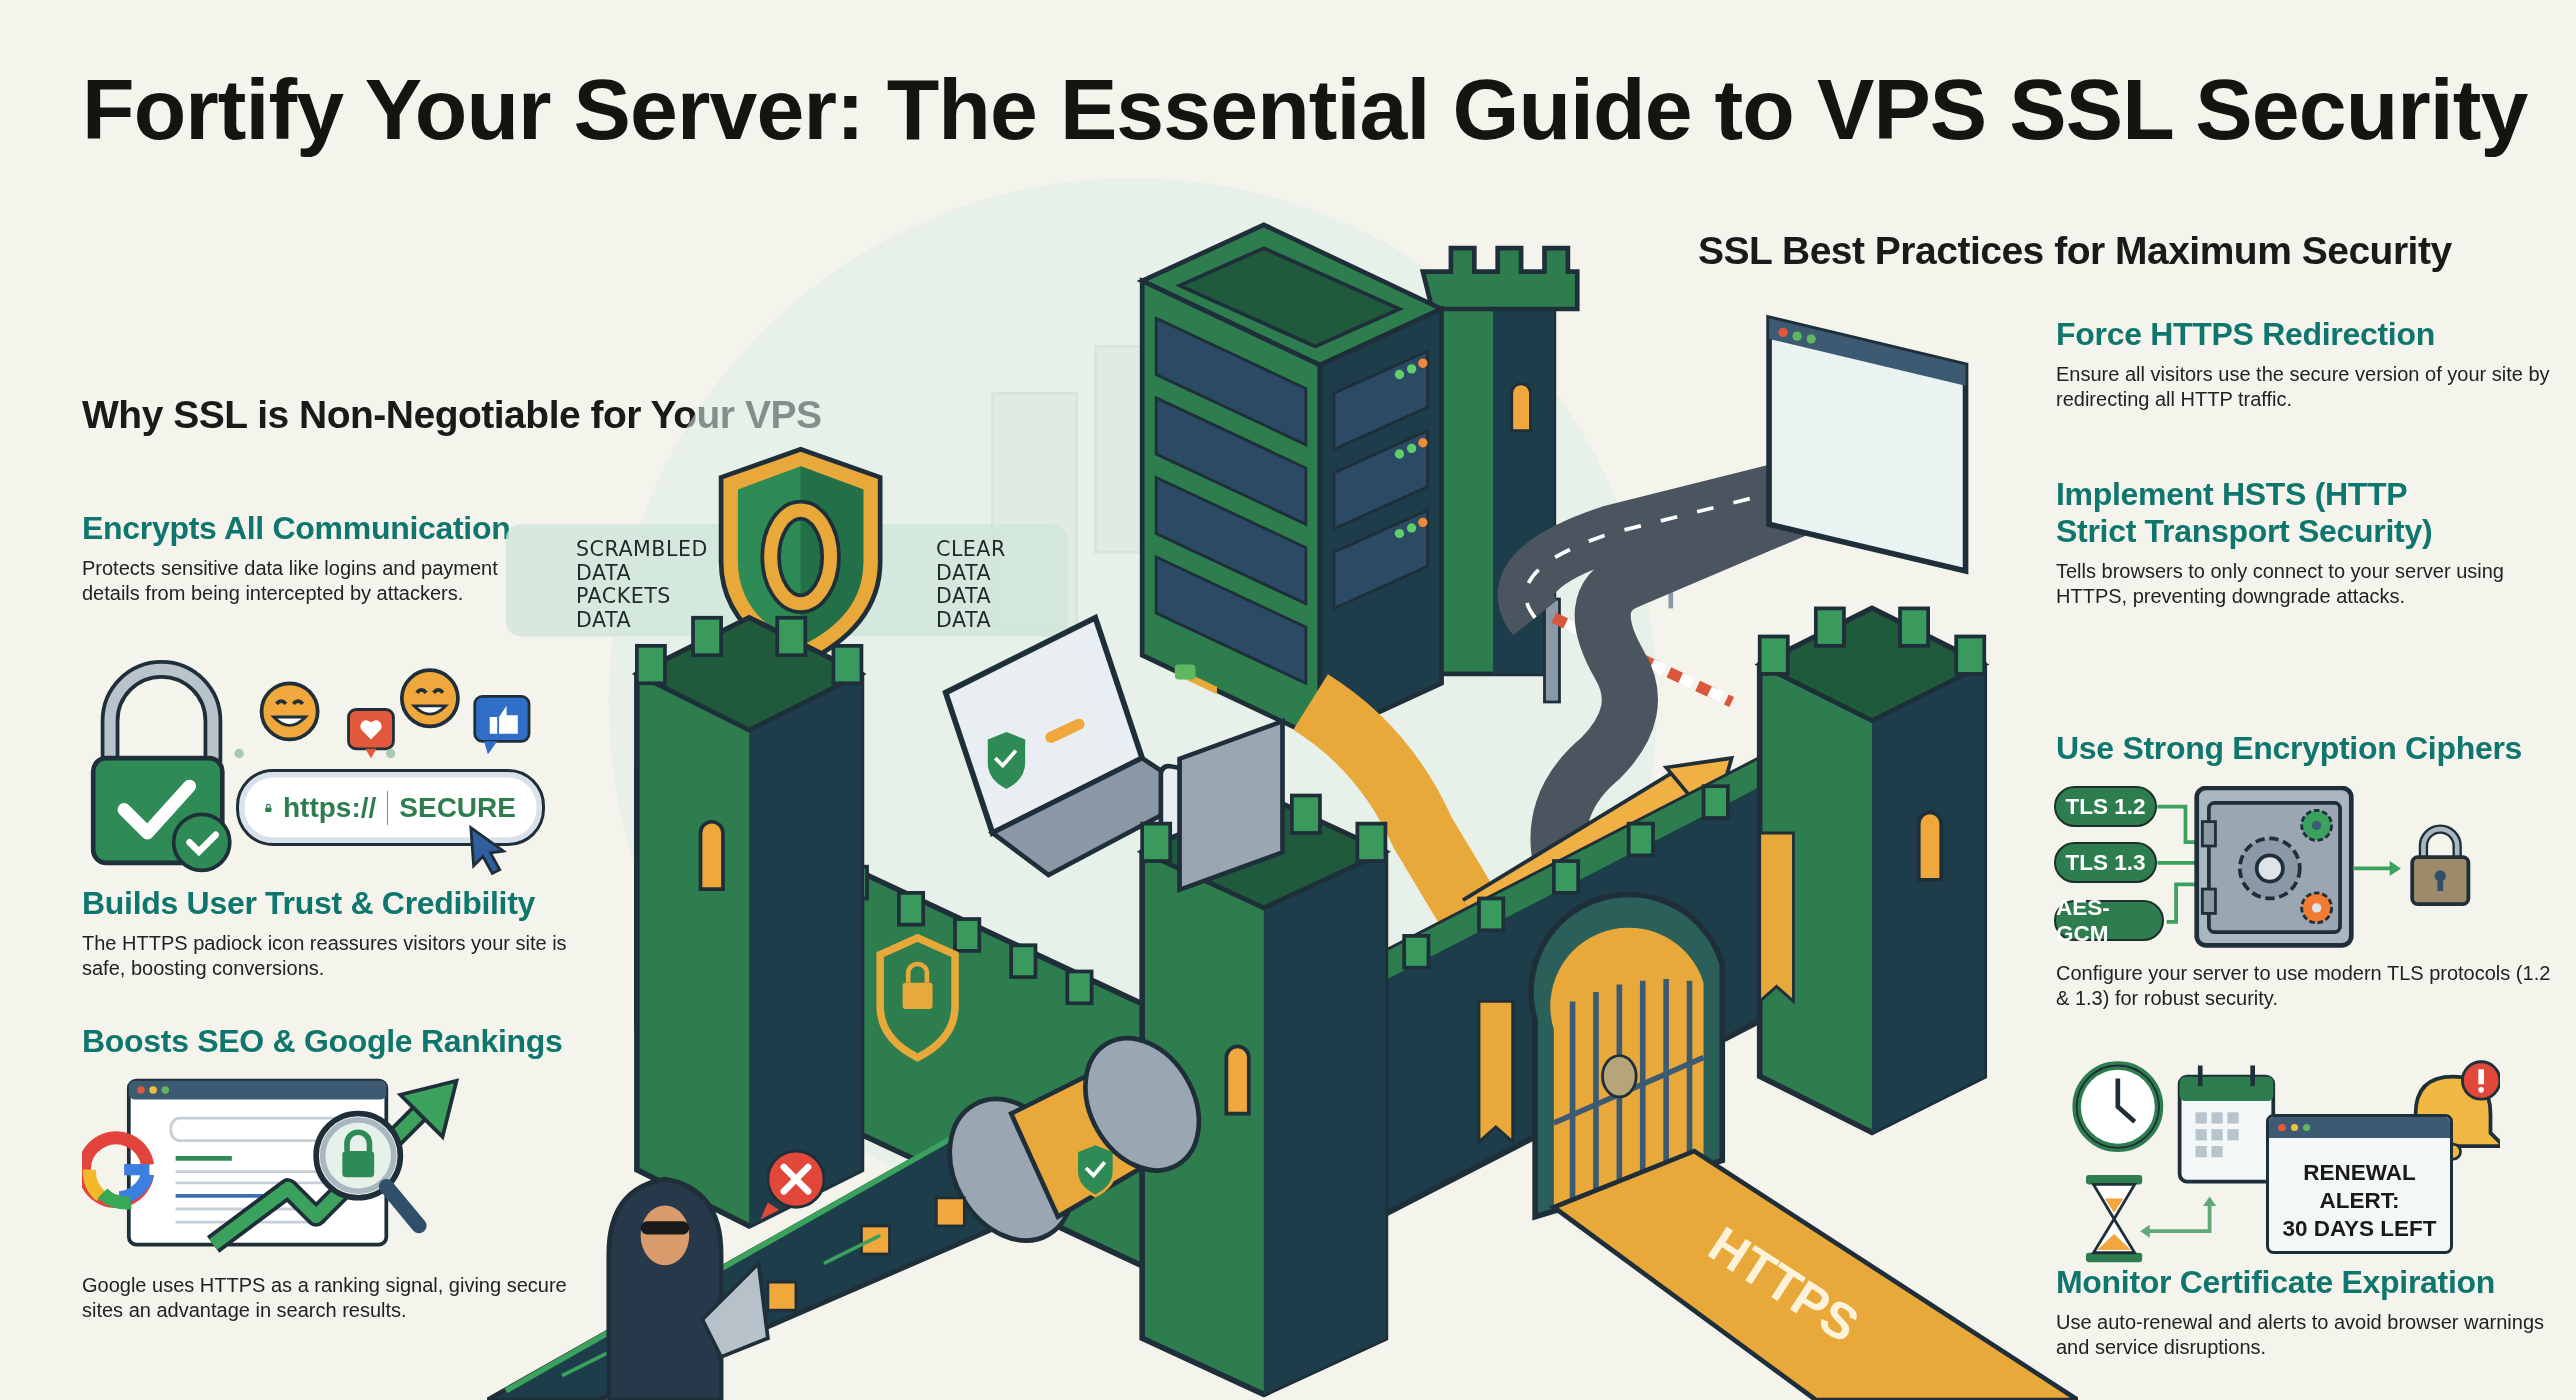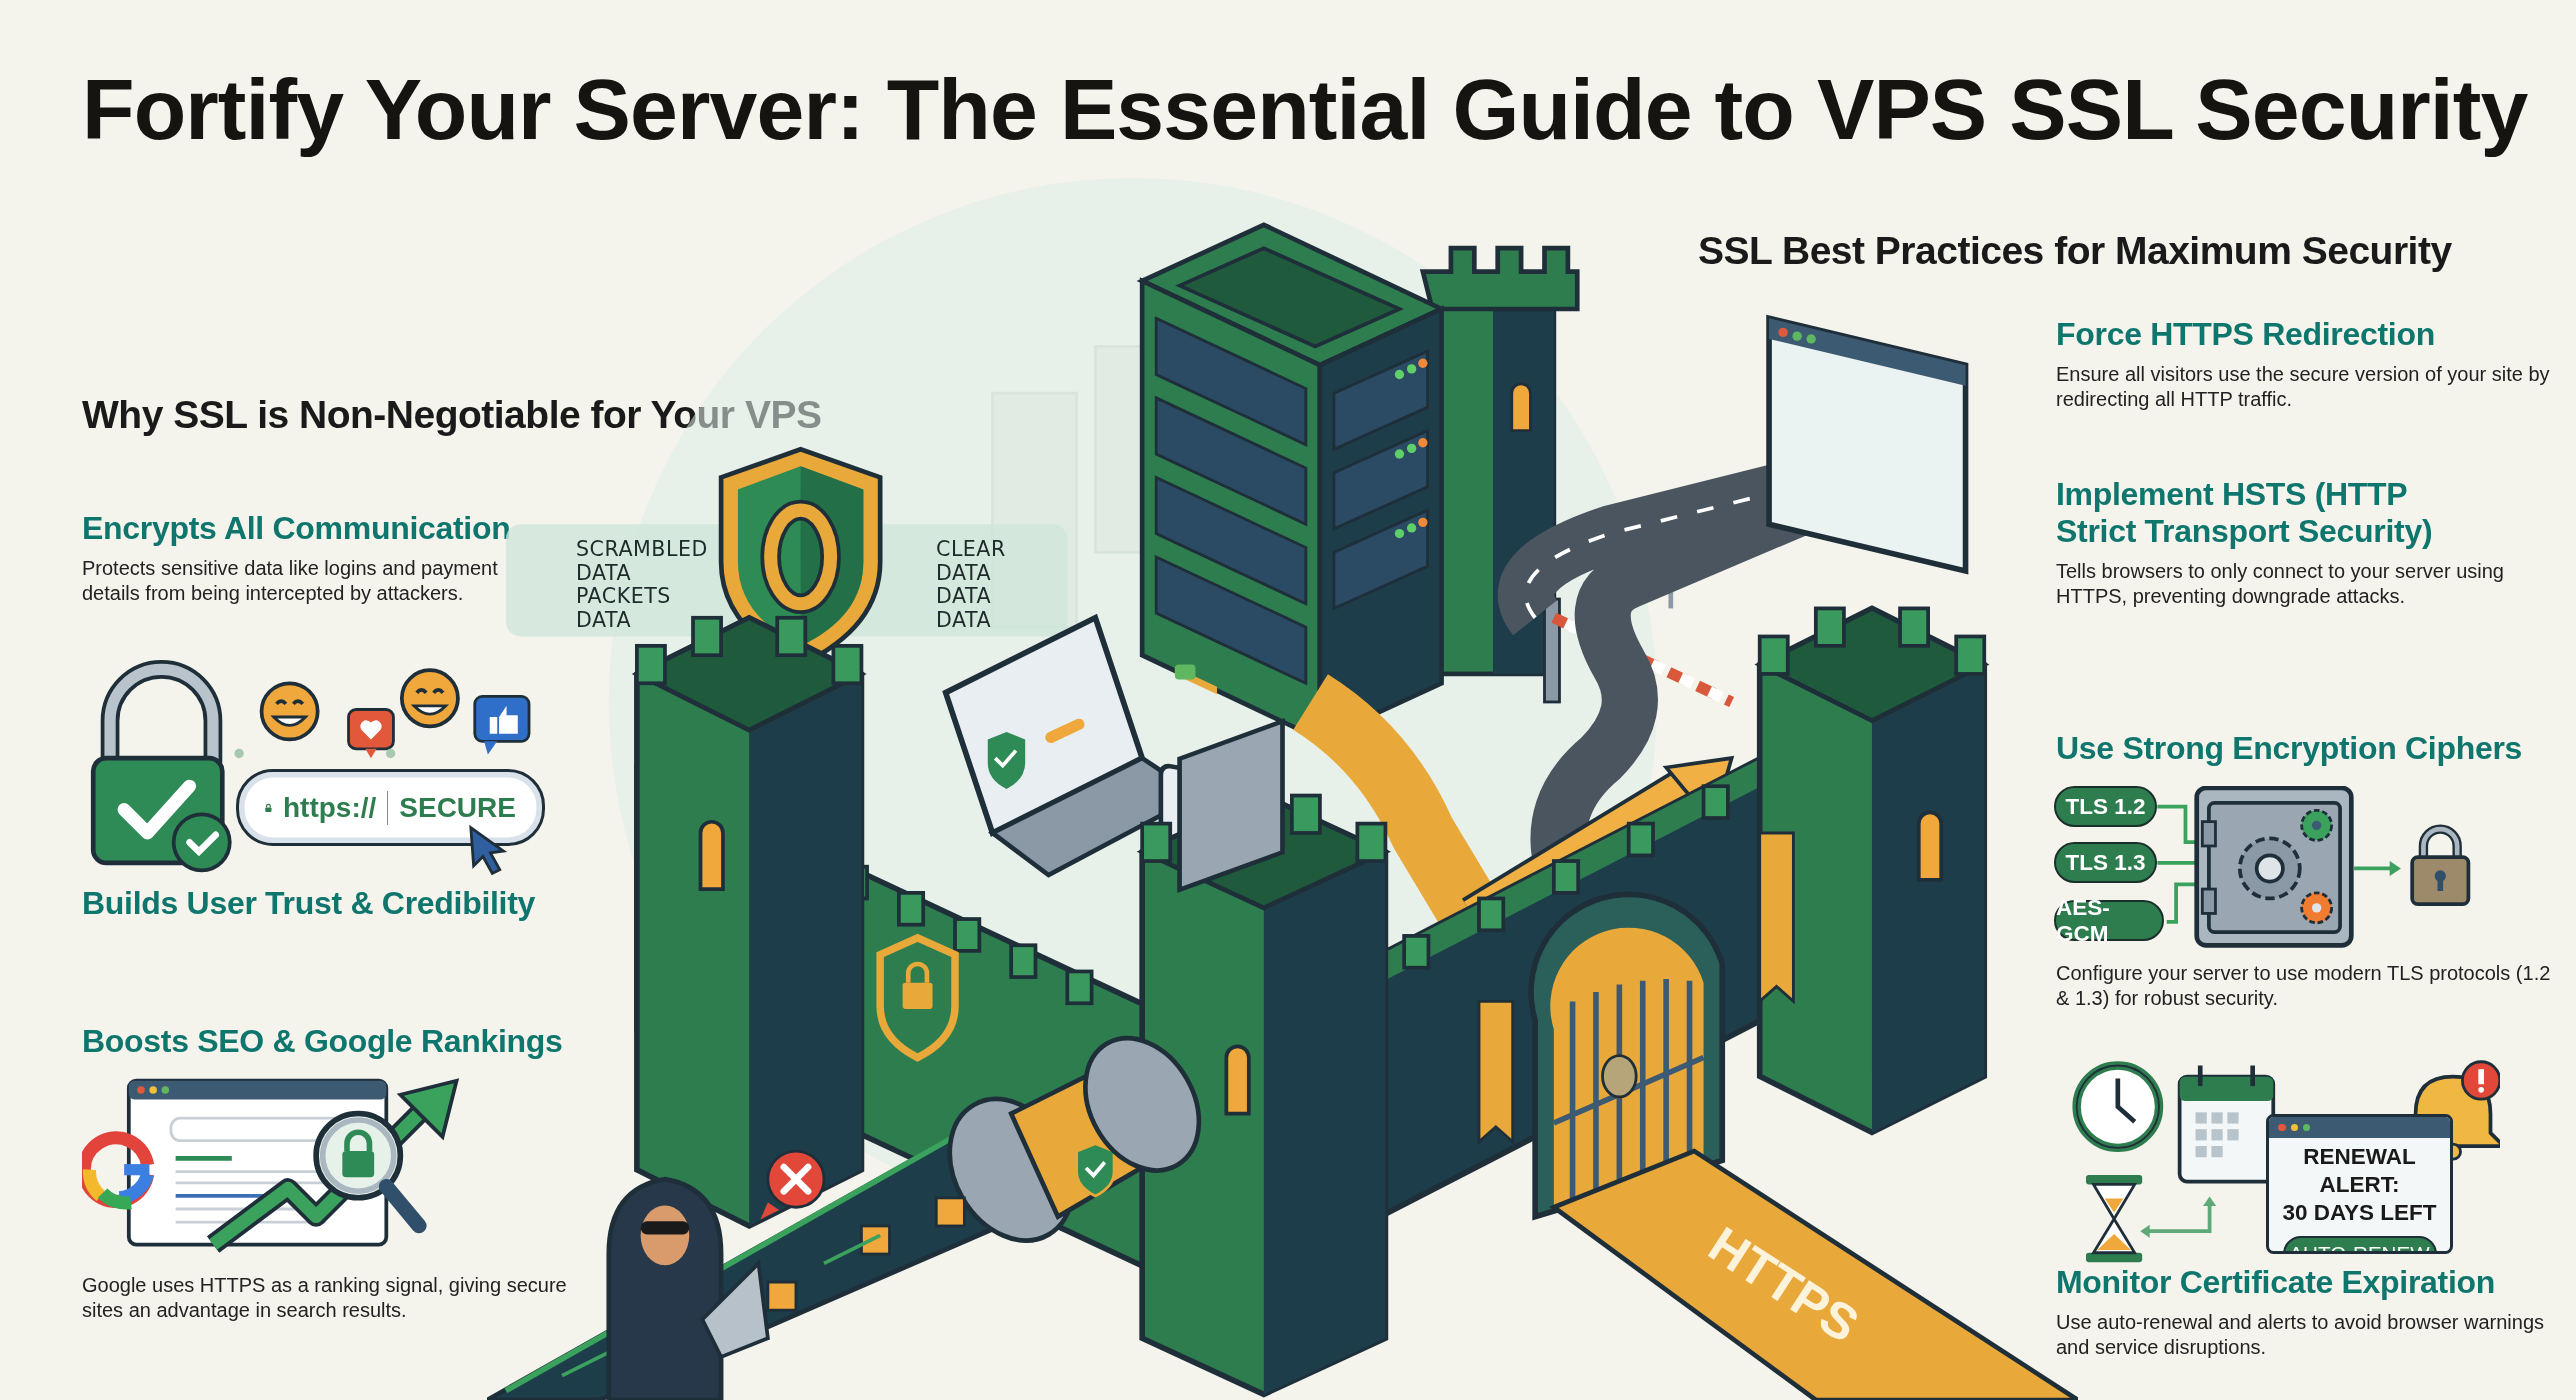--- a/index.html
+++ b/index.html
@@ -83,20 +83,21 @@
     <span class="url-sep"></span>
     <span>SECURE</span>
   </div>
   <svg class="abs" style="left:384px; top:168px;" width="47" height="56" viewBox="0 0 50 60">
     <path d="M5 5 L40 30 L26 32 L36 50 L28 54 L18 36 L8 46 Z" fill="#2f5f9e" stroke="#1f2f3a" stroke-width="3"></path>
   </svg>
 </div>
 
 <div class="abs" style="left:82px; top:885px; width:487px;">
   <div class="item-title">Builds User Trust &amp; Credibility</div>
+  <div class="item-desc">The HTTPS padiock icon reassures visitors your site is safe, boosting conversions.</div>
 </div>
 
 <div class="abs" style="left:82px; top:1023px; width:487px;">
   <div class="item-title">Boosts SEO &amp; Google Rankings</div>
 </div>
 
 <svg class="abs" style="left:82px; top:1076px;" width="412" height="178" viewBox="0 0 440 190">
   <g>
     <rect x="50" y="5" width="275" height="175" rx="8" fill="#fff" stroke="#1f2f3a" stroke-width="4"></rect>
     <rect x="50" y="5" width="275" height="20" rx="6" fill="#3d5a73"></rect>
@@ -447,21 +448,21 @@
     <circle cx="440" cy="24" r="20" fill="#e2483a" stroke="#1f2f3a" stroke-width="3"></circle>
     <rect x="437" y="12" width="6" height="16" fill="#fff"></rect>
       <circle cx="440" cy="34" r="3" fill="#fff"></circle>
   </svg>
   <div class="abs" style="left:197px; top:56px; width:187px; height:140px; background:#f4f7f8; border:3.7px solid #1f2f3a; border-radius:7.5px; overflow:hidden;">
     <div style="height:20.6px; background:#3d5a73; display:flex; align-items:center; gap:4.7px; padding-left:9.4px;">
       <span style="width:7.5px;height:7.5px;border-radius:50%;background:#e2583a;"></span>
       <span style="width:7.5px;height:7.5px;border-radius:50%;background:#f0c13c;"></span>
       <span style="width:7.5px;height:7.5px;border-radius:50%;background:#5fb85f;"></span>
     </div>
-    <div class="alert-title" style="margin-top:5px;">
+    <div class="alert-title" style="margin-top:21px;">
       <div>RENEWAL ALERT:</div>
       <div>30 DAYS LEFT</div>
     </div>
     <div style="margin:9.4px auto 0; width:154px; height:36px; background:#2e7d4f; color:#fff; border-radius:19px; border:2.8px solid #1f2f3a; display:flex; align-items:center; justify-content:center; font-size:20.6px;">AUTO-RENEW</div>
   </div>
 </div>
 
 <div class="abs" style="left:2056px; top:1264px; width:505px;">
   <div class="item-title">Monitor Certificate Expiration</div>
   <div class="item-desc">Use auto-renewal and alerts to avoid browser warnings and service disruptions.</div>

